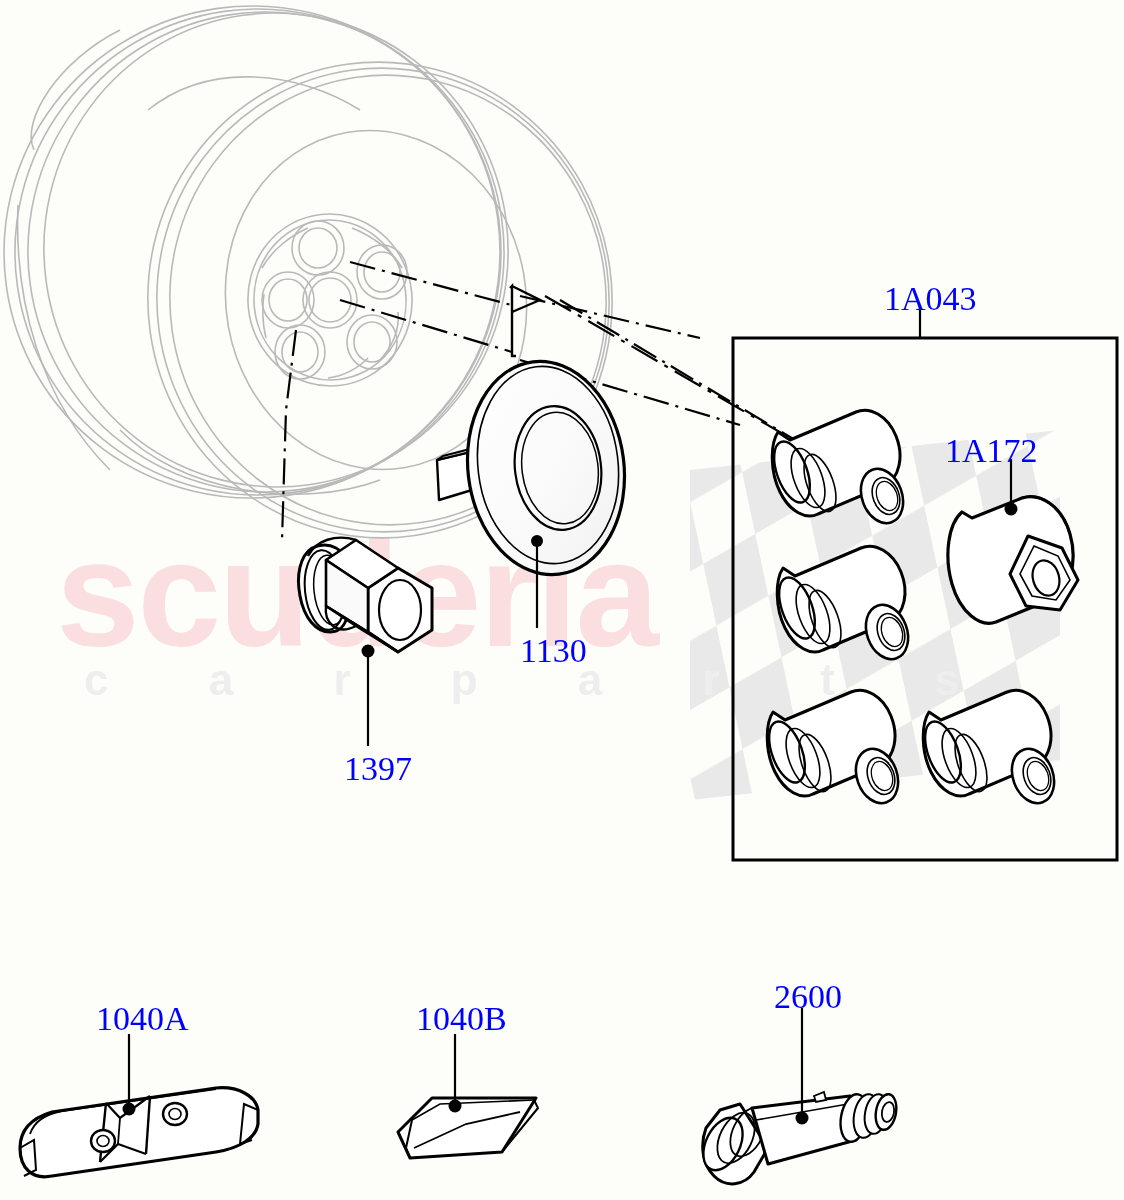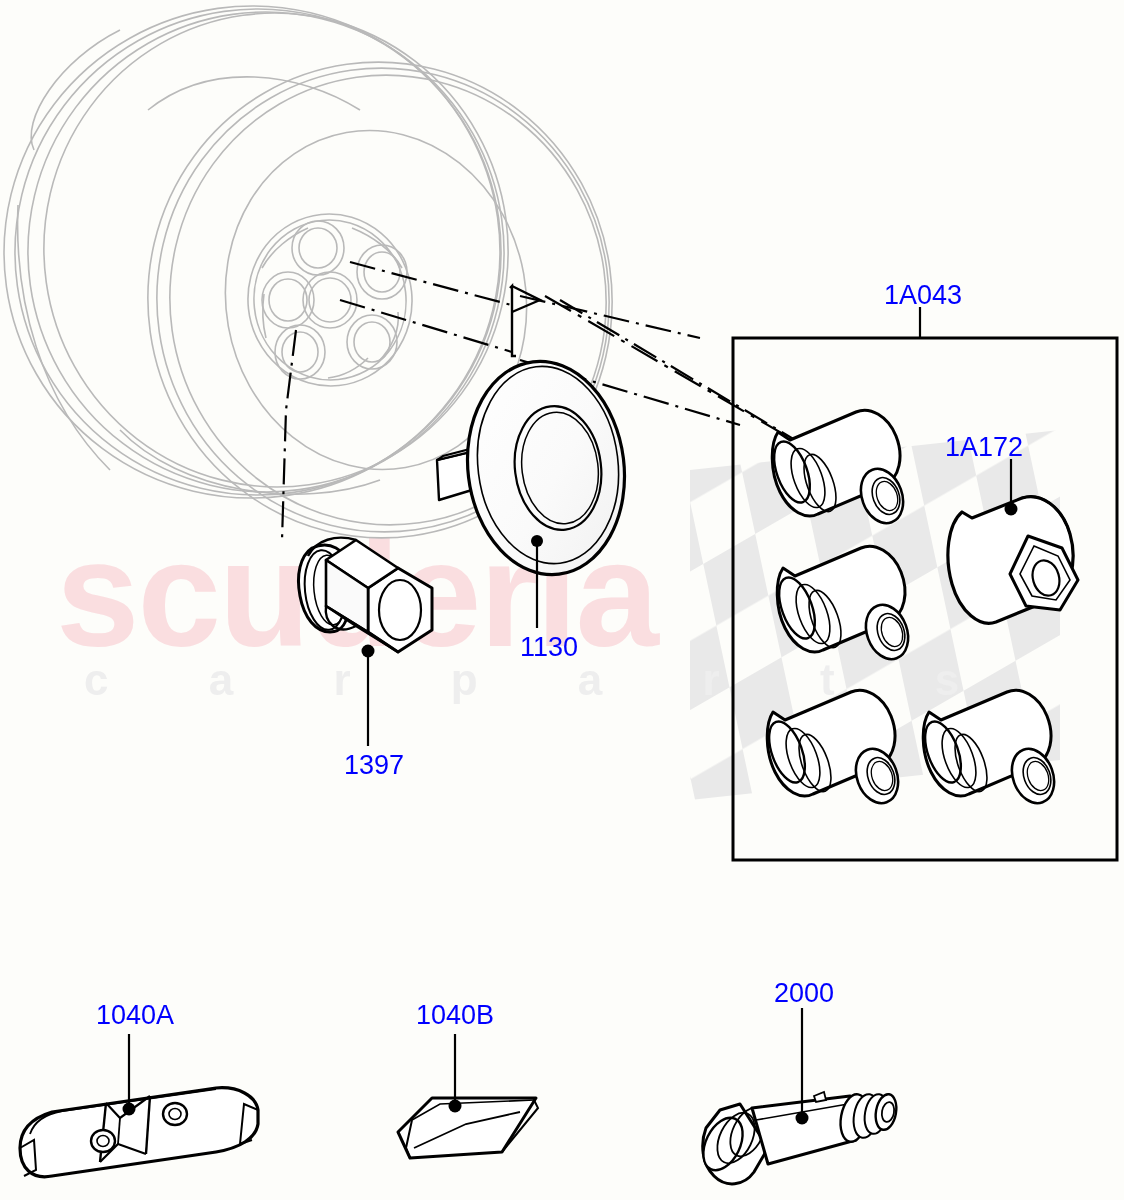--- a/index.html
+++ b/index.html
@@ -28,22 +28,22 @@
   }
   #wm-carparts{
     left:84px;top:655px;
     font-size:44px;
     color:#eeeeee;
     letter-spacing:44px;
   }
   .lbl{
     position:absolute;
     color:#0000ff;
-    font-size:27px;
-    font-family:Liberation Sans, sans-serif;
+    font-size:34px;
+    font-family:Liberation Serif, serif;
     white-space:nowrap;
     user-select:none;
   }
 </style>
 </head>
 <body>
 
 <div id="stage">
 
   <svg width="1124" height="1200">
@@ -316,15 +316,15 @@
       <circle cx="802" cy="1118" r="6.5" fill="#000"></circle>
     </g>
   </svg>
 
   <div class="lbl" style="left:884px;top:280px;">1A043</div>
   <div class="lbl" style="left:945px;top:432px;">1A172</div>
   <div class="lbl" style="left:520px;top:632px;">1130</div>
   <div class="lbl" style="left:344px;top:750px;">1397</div>
   <div class="lbl" style="left:96px;top:1000px;">1040A</div>
   <div class="lbl" style="left:416px;top:1000px;">1040B</div>
-  <div class="lbl" style="left:774px;top:978px;">2000</div>
+  <div class="lbl" style="left:774px;top:978px;">2600</div>
 
 </div>
 
 </body></html>

